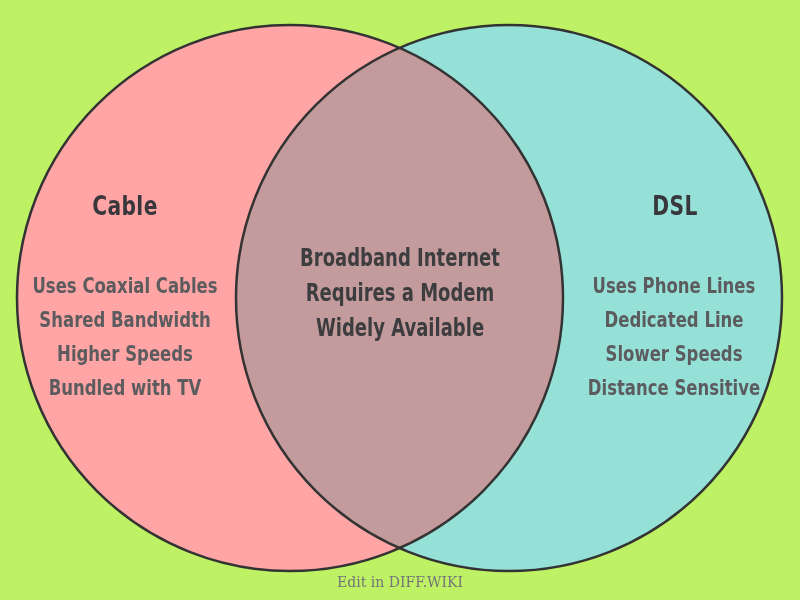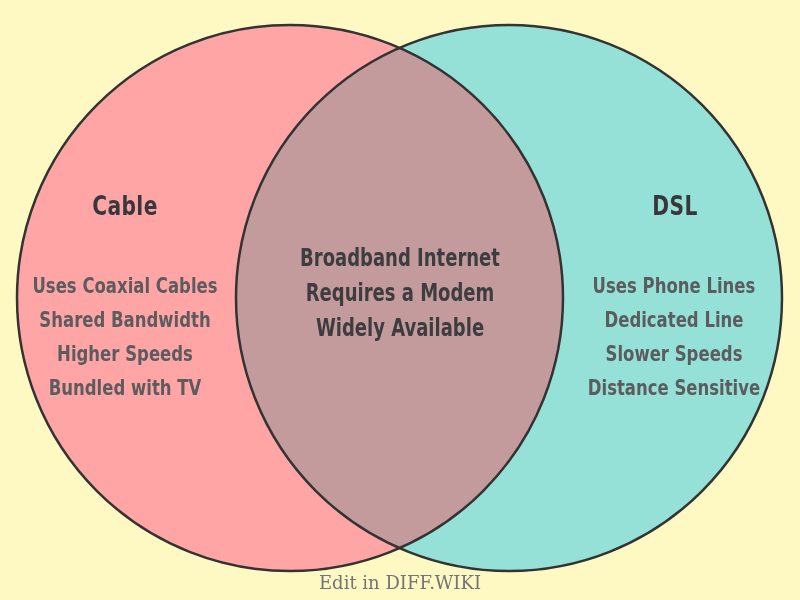--- a/index.html
+++ b/index.html
@@ -4,21 +4,21 @@
 <style>
   html, body {
     margin: 0;
     padding: 0;
     background: #ffffff;
   }
   .canvas {
     position: relative;
     width: 800px;
     height: 600px;
-    background: #fef9c3;
+    background: #bef264;
     overflow: hidden;
     font-family: "DejaVu Sans", sans-serif;
   }
   .canvas svg {
     position: absolute;
     left: 0;
     top: 0;
   }
   .outline {
     fill: none;
@@ -43,21 +43,21 @@
   .center-item {
     font-size: 24px;
     color: #3d3d40;
   }
   .footer-link {
     position: absolute;
     white-space: nowrap;
     transform: translate(-50%, -50%);
     font-family: "DejaVu Serif", serif;
     font-weight: normal;
-    font-size: 18px;
+    font-size: 14px;
     color: #737378;
     text-decoration: none;
     cursor: pointer;
   }
 </style>
 </head>
 <body>
 
 <div class="canvas">
 

